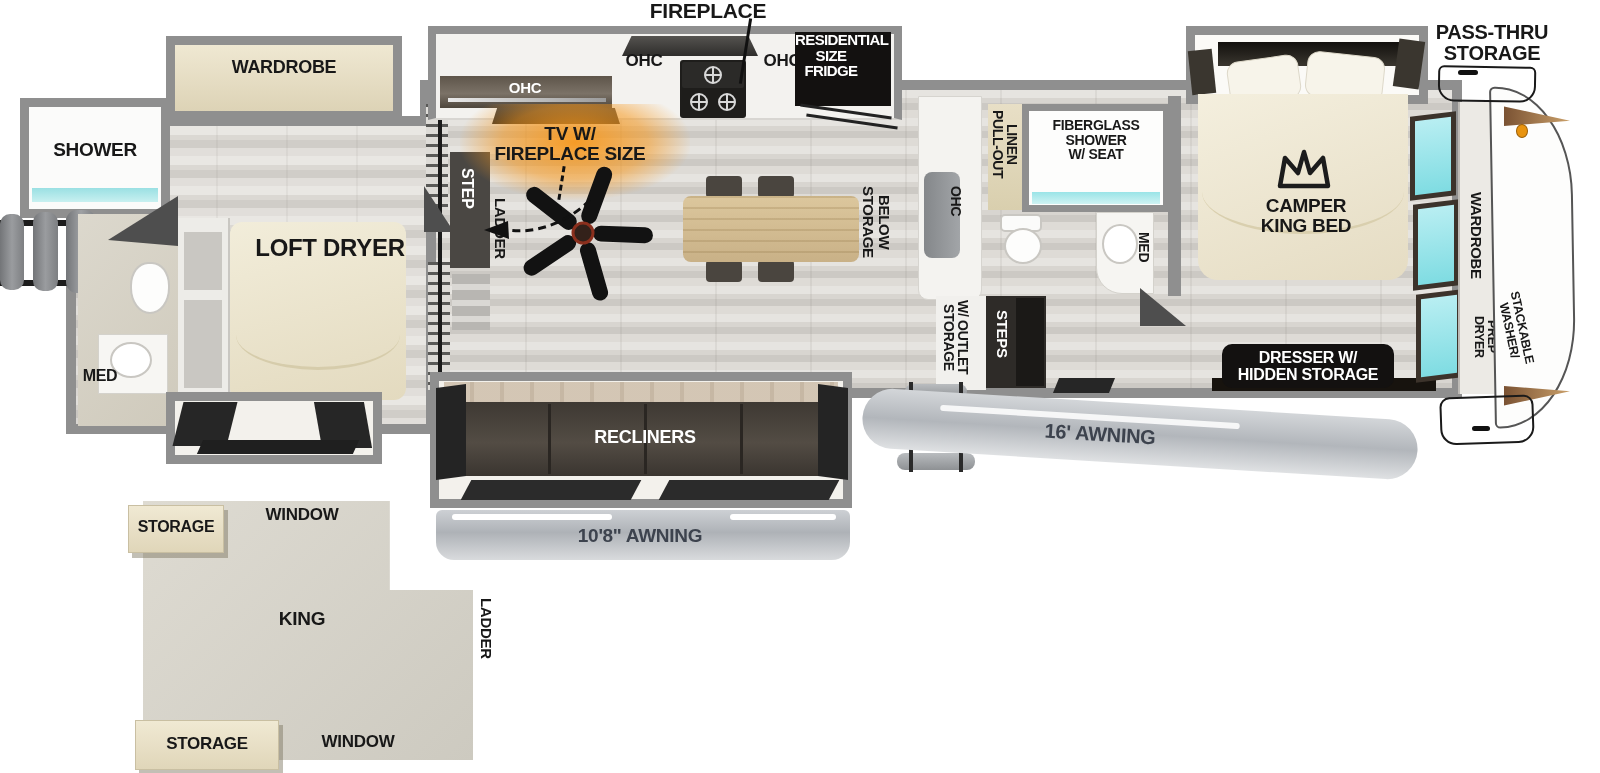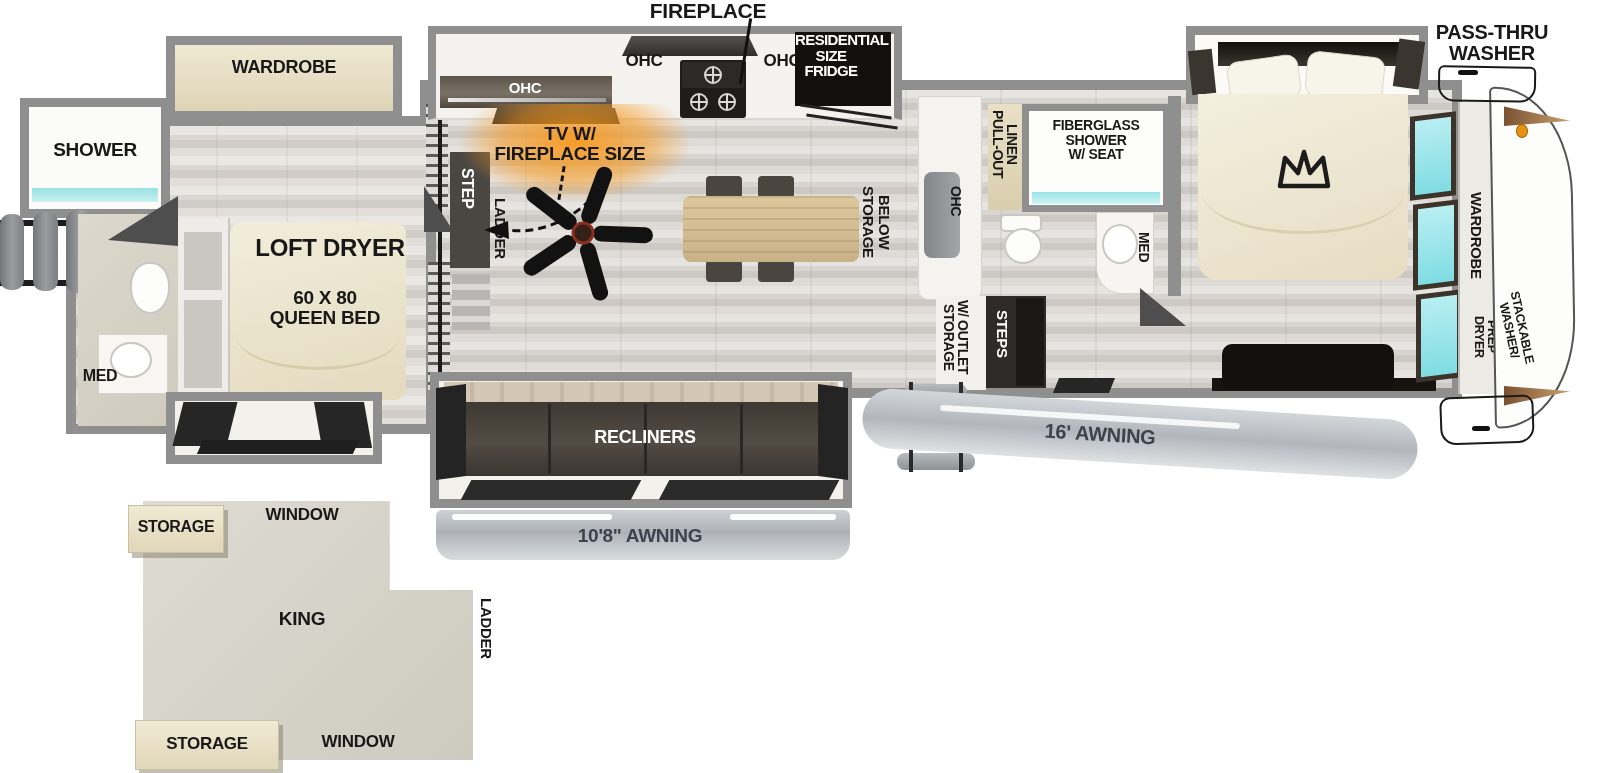--- a/index.html
+++ b/index.html
@@ -54,22 +54,20 @@
   <div class="abs" style="left:110px;top:342px;width:42px;height:36px;background:#fff;border:2px solid #c9c7c2;border-radius:50%;"></div>
   <div class="lbl" style="left:70px;top:368px;width:60px;font-size:16px;">MED</div>
 
   <div class="abs" style="left:178px;top:218px;width:52px;height:208px;background:#edece8;border-right:2px solid #c9c7c2;"></div>
   <div class="abs" style="left:184px;top:232px;width:38px;height:58px;background:#c9c7c2;"></div>
   <div class="abs" style="left:184px;top:300px;width:38px;height:88px;background:#c9c7c2;"></div>
 
   <div class="abs" style="left:230px;top:222px;width:176px;height:178px;border-radius:12px;background:linear-gradient(165deg,#f2edda,#e3dabf);"></div>
   <div class="abs" style="left:236px;top:300px;width:164px;height:70px;border-bottom:3px solid #d6ccab;border-radius:50%;"></div>
   <div class="lbl" style="left:240px;top:236px;width:180px;font-size:24px;">LOFT DRYER</div>
-  <div class="lbl" style="left:250px;top:288px;width:150px;font-size:19px;">60 X 80
-QUEEN BED</div>
 
   <div class="slide" style="left:166px;top:392px;width:216px;height:72px;background:#f3f1ec;"></div>
   <div class="abs" style="left:178px;top:402px;width:54px;height:44px;background:#262626;transform:skewX(-14deg);"></div>
   <div class="abs" style="left:318px;top:402px;width:50px;height:46px;background:#262626;transform:skewX(10deg);"></div>
   <div class="abs" style="left:200px;top:440px;width:156px;height:14px;background:#1f1f1f;transform:skewX(-24deg);"></div>
 
   <div class="abs" style="left:426px;top:104px;width:22px;height:106px;background:repeating-linear-gradient(180deg,#5a5a58 0 3px,#dedcd8 3px 10px);"></div>
   <div class="abs" style="left:428px;top:262px;width:22px;height:128px;background:repeating-linear-gradient(180deg,#5a5a58 0 3px,#dedcd8 3px 10px);"></div>
   <div class="abs" style="left:438px;top:108px;width:4px;height:284px;background:#1b1b1b;"></div>
   <div class="dark-wedge" style="left:424px;top:186px;width:30px;height:46px;clip-path:polygon(0 0,100% 100%,0 100%);"></div>
@@ -191,23 +189,27 @@
   <div class="abs" style="left:1190px;top:50px;width:24px;height:44px;background:#3a362f;transform:rotate(-6deg);"></div>
   <div class="abs" style="left:1396px;top:40px;width:26px;height:48px;background:#3a362f;transform:rotate(8deg);"></div>
 
   <div class="abs" style="left:1198px;top:94px;width:210px;height:186px;border-radius:0 0 20px 20px;background:linear-gradient(160deg,#f4efde,#e5dcc3);"></div>
   <div class="abs" style="left:1202px;top:150px;width:202px;height:84px;border-bottom:3px solid #d9cfae;border-radius:50%;"></div>
   <div class="abs" style="left:1272px;top:146px;width:64px;height:46px;">
     <svg width="64" height="46" viewBox="0 0 64 46">
       <path d="M8 40 L13 12 L26 27 L32 6 L38 27 L51 12 L56 40 Z" fill="none" stroke="#1c1c1c" stroke-width="4.5" stroke-linejoin="round"></path>
     </svg>
   </div>
+  <div class="lbl" style="left:1238px;top:196px;width:136px;font-size:19px;">CAMPER
+KING BED</div>
 
   <div class="abs" style="left:1212px;top:378px;width:224px;height:13px;background:#17130e;"></div>
   <div class="blkbox" style="left:1222px;top:344px;width:172px;height:44px;border-radius:10px;"></div>
+  <div class="lbl white" style="left:1222px;top:350px;width:172px;font-size:16px;">DRESSER W/
+HIDDEN STORAGE</div>
 
   <div class="abs" style="left:1410px;top:114px;width:46px;height:84px;background:#3c332b;padding:5px;transform:skewY(-7deg);">
     <div style="width:100%;height:100%;background:linear-gradient(180deg,#b8eef2,#7fdce2);"></div>
   </div>
   <div class="abs" style="left:1413px;top:202px;width:46px;height:86px;background:#3c332b;padding:5px;transform:skewY(-7deg);">
     <div style="width:100%;height:100%;background:linear-gradient(180deg,#b8eef2,#7fdce2);"></div>
   </div>
   <div class="abs" style="left:1416px;top:292px;width:46px;height:88px;background:#3c332b;padding:5px;transform:skewY(-7deg);">
     <div style="width:100%;height:100%;background:linear-gradient(180deg,#b8eef2,#7fdce2);"></div>
   </div>
@@ -219,21 +221,21 @@
 
   <div class="abs" style="left:1492px;top:86px;width:82px;height:342px;background:#fdfdfc;border:2px solid #555;
               border-radius:10px 140px 140px 10px / 10px 200px 200px 10px;transform:rotate(-1deg);"></div>
   <div class="abs" style="left:1504px;top:100px;width:66px;height:26px;background:linear-gradient(90deg,#7a5233,#caa06a);clip-path:polygon(0 25%,100% 80%,0 100%);"></div>
   <div class="abs" style="left:1504px;top:386px;width:66px;height:26px;background:linear-gradient(90deg,#7a5233,#caa06a);clip-path:polygon(0 0,100% 20%,0 75%);"></div>
   <div class="abs" style="left:1516px;top:124px;width:12px;height:14px;background:#e8930f;border-radius:50%;border:1px solid #9c5f07;"></div>
   <div class="vlbl vlbl-rl" style="left:1502px;top:292px;font-size:12.5px;transform:rotate(-12deg);">STACKABLE
 WASHER/</div>
 
   <div class="lbl" style="left:1412px;top:22px;width:160px;font-size:20px;">PASS-THRU
-WASHER</div>
+STORAGE</div>
   <div class="outline-art" style="left:1438px;top:66px;width:94px;height:32px;border-radius:6px 6px 16px 16px;transform:rotate(1deg);"></div>
   <div class="abs" style="left:1458px;top:70px;width:20px;height:5px;background:#111;border-radius:3px;"></div>
 
   <div class="slide" style="left:430px;top:372px;width:422px;height:136px;background:#f3f1ec;"></div>
   <div class="abs" style="left:444px;top:382px;width:394px;height:22px;background:repeating-linear-gradient(90deg,#c9b8a2 0 26px,#b7a48c 26px 30px);opacity:.75;"></div>
   <div class="abs" style="left:452px;top:402px;width:386px;height:74px;border-radius:8px;background:linear-gradient(180deg,#3e3933,#534c44 55%,#3a3530);"></div>
   <div class="abs" style="left:548px;top:404px;width:3px;height:70px;background:#2a2622;"></div>
   <div class="abs" style="left:644px;top:404px;width:3px;height:70px;background:#2a2622;"></div>
   <div class="abs" style="left:740px;top:404px;width:3px;height:70px;background:#2a2622;"></div>
   <div class="lbl white" style="left:545px;top:428px;width:200px;font-size:18px;">RECLINERS</div>

